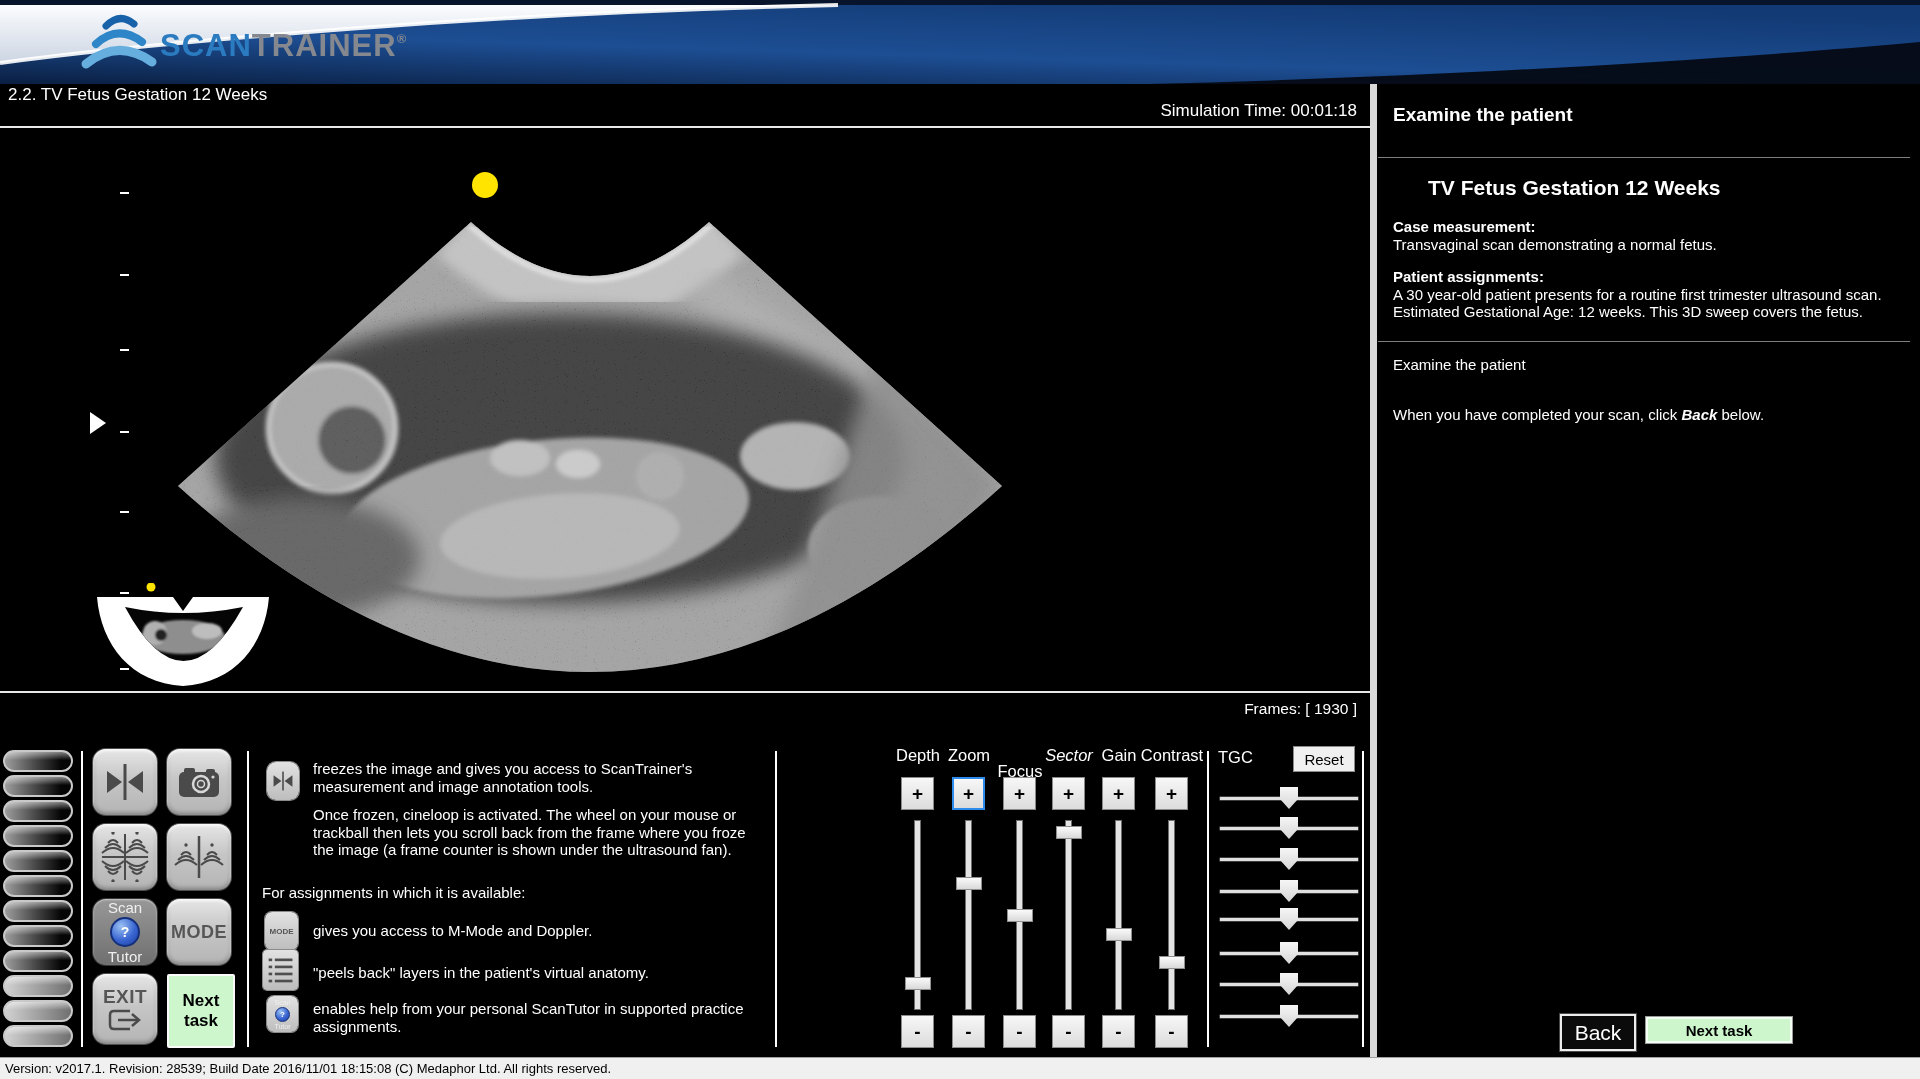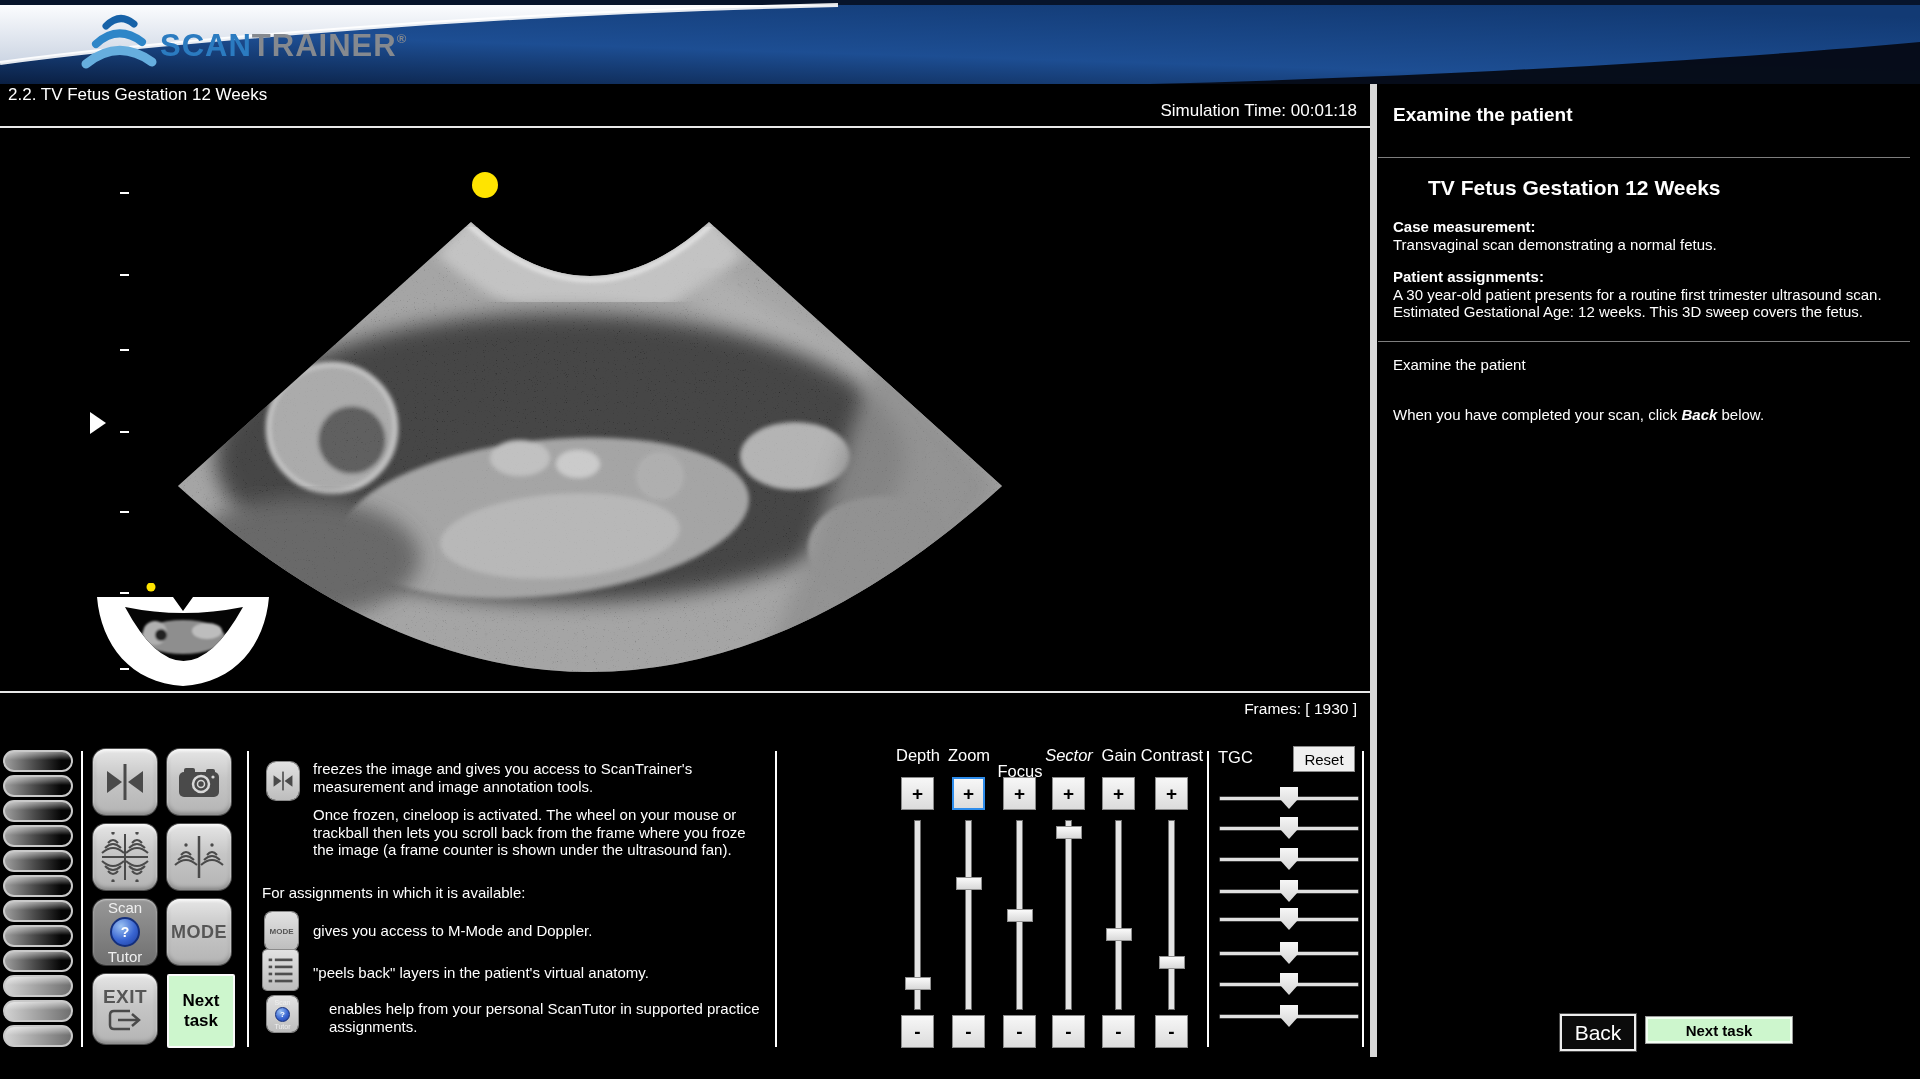--- a/index.html
+++ b/index.html
@@ -330,21 +330,21 @@
         </g>
     </svg>
   </div>
   <div class="abs help" style="left:313px;top:964px;">"peels back" layers in the patient's virtual anatomy.</div>
 
   <div class="mini-icon scan-tutor" style="left:267px;top:996px;width:31px;height:36px;">
     <span style="font-size:7px;color:#efefef;">Scan</span>
     <span class="qcircle" style="width:13px;height:13px;font-size:8px;margin:1px 0;border-width:1px;">?</span>
     <span style="font-size:7px;color:#efefef;">Tutor</span>
   </div>
-  <div class="abs help pre" style="left:313px;top:1000px;margin-left:16px;">enables help from your personal ScanTutor in supported practice
+  <div class="abs help pre" style="left:313px;top:1000px;">enables help from your personal ScanTutor in supported practice
 assignments.</div>
 
   <div id="sliders">
       <div class="sl-label" style="left: -4px; top: 2px;">Depth</div>
       <div class="pm-btn" style="left: 11px; top: 33px;">+</div>
       <div class="sl-track" style="left: 25px; top: 77px; height: 188px;"></div>
       <div class="sl-handle" style="left: 15px; top: 233px;"></div>
       <div class="pm-btn" style="left: 11px; top: 271px;">-</div>
       <div class="sl-label" style="left: 47px; top: 2px;">Zoom</div>
       <div class="pm-btn focused" style="left: 62px; top: 33px;">+</div>
@@ -403,13 +403,16 @@
   <div class="abs rp-label" style="left:1393px;top:268px;">Patient assignments:</div>
   <div class="abs rp-body pre" style="left:1393px;top:286px;width:530px;">A 30 year-old patient presents for a routine first trimester ultrasound scan.
 Estimated Gestational Age: 12 weeks. This 3D sweep covers the fetus.</div>
   <div class="rule" style="left:1378px;top:341px;width:532px;"></div>
   <div class="abs rp-body" style="left:1393px;top:356px;">Examine the patient</div>
   <div class="abs rp-body" style="left:1393px;top:406px;"><span>When you have completed your scan, click </span><b><i><span>Back</span></i></b><span> below.</span></div>
 
   <div id="back-btn">Back</div>
   <div id="next-task-right">Next task</div>
 
+  <div id="status-bar">
+    <span>Version: v2017.1. Revision: 28539; Build Date 2016/11/01 18:15:08 (C) Medaphor Ltd. All rights reserved.</span>
+  </div>
 </div>
 
 </body></html>

